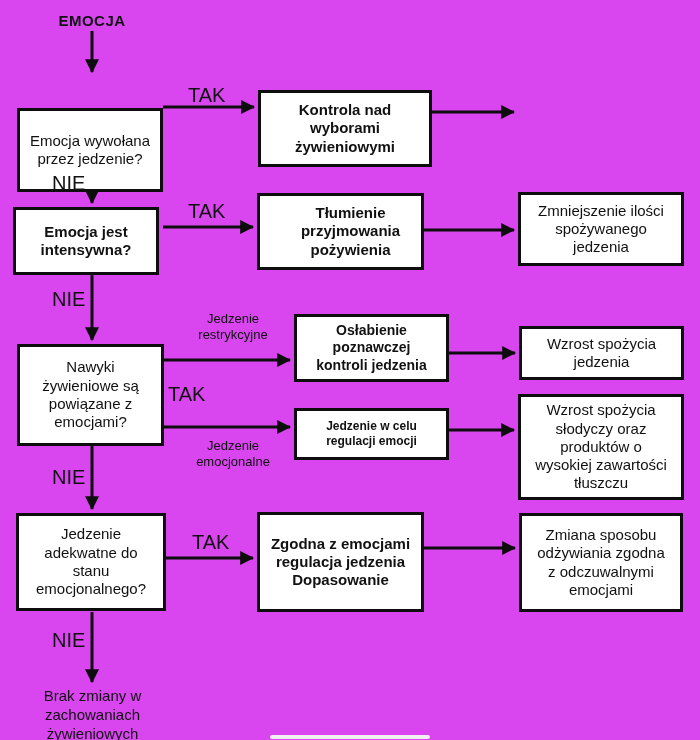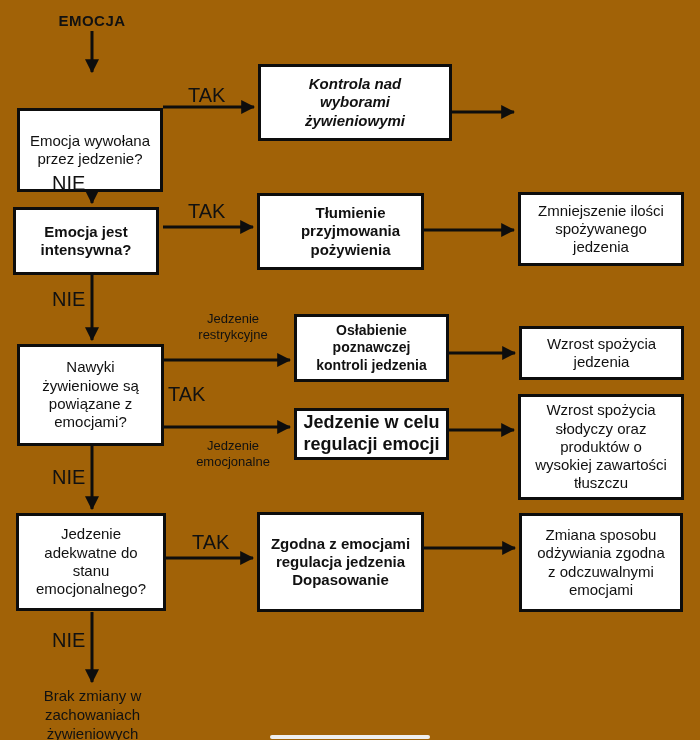--- a/index.html
+++ b/index.html
@@ -5,21 +5,21 @@
   html, body {
     margin: 0;
     padding: 0;
     background: #ffffff;
     font-family: "Liberation Sans", sans-serif;
   }
   #stage {
     position: relative;
     width: 700px;
     height: 740px;
-    background: #a16207;
+    background: #d946ef;
     overflow: hidden;
     color: #111111;
   }
   #arrow-layer {
     position: absolute;
     left: 0;
     top: 0;
     width: 700px;
     height: 740px;
   }
@@ -101,21 +101,21 @@
       <line x1="166" y1="558" x2="253" y2="558" marker-end="url(#ah)"></line>
       <line x1="424" y1="548" x2="515" y2="548" marker-end="url(#ah)"></line>
     </g>
   </svg>
 
   <div class="title" style="left:40px; top:12px; width:104px;">EMOCJA</div>
 
   <div class="box" style="left:17px; top:76px; width:146px; height:84px;margin-top:32px;">Emocja wywołana
 przez jedzenie?</div>
   <div class="lbl" style="left:188px; top:84px;">TAK</div>
-  <div class="box bold" style="left:258px; top:64px; width:194px; height:77px;font-style:italic;">Kontrola nad
+  <div class="box bold" style="left:258px; top:90px; width:174px; height:77px;">Kontrola nad
 wyborami
 żywieniowymi</div>
   <div class="lbl" style="left:52px; top:172px;">NIE</div>
 
   <div class="box" style="left:13px; top:207px; width:146px; height:68px;font-weight:bold;">Emocja jest
 intensywna?</div>
   <div class="lbl" style="left:188px; top:200px;">TAK</div>
   <div class="box bold" style="left:257px; top:193px; width:167px; height:77px;padding-left:20px;">Tłumienie
 przyjmowania
 pożywienia</div>
@@ -131,21 +131,21 @@
   <div class="lbl small" style="left:183px; top:311px; width:100px;">Jedzenie
 restrykcyjne</div>
   <div class="lbl" style="left:168px; top:383px;">TAK</div>
   <div class="lbl small" style="left:180px; top:438px; width:106px;">Jedzenie
 emocjonalne</div>
   <div class="box bold" style="left:294px; top:314px; width:155px; height:68px; font-size:14px;">Osłabienie
 poznawczej
 kontroli jedzenia</div>
   <div class="box" style="left:519px; top:326px; width:165px; height:54px;">Wzrost spożycia
 jedzenia</div>
-  <div class="box bold" style="left:294px; top:408px; width:155px; height:52px; font-size:18px;">Jedzenie w celu
+  <div class="box bold" style="left:294px; top:408px; width:155px; height:52px; font-size:12px;">Jedzenie w celu
 regulacji emocji</div>
   <div class="box" style="left:518px; top:394px; width:166px; height:106px;">Wzrost spożycia
 słodyczy oraz
 produktów o
 wysokiej zawartości
 tłuszczu</div>
   <div class="lbl" style="left:52px; top:466px;">NIE</div>
 
   <div class="box" style="left:16px; top:513px; width:150px; height:98px;">Jedzenie
 adekwatne do

